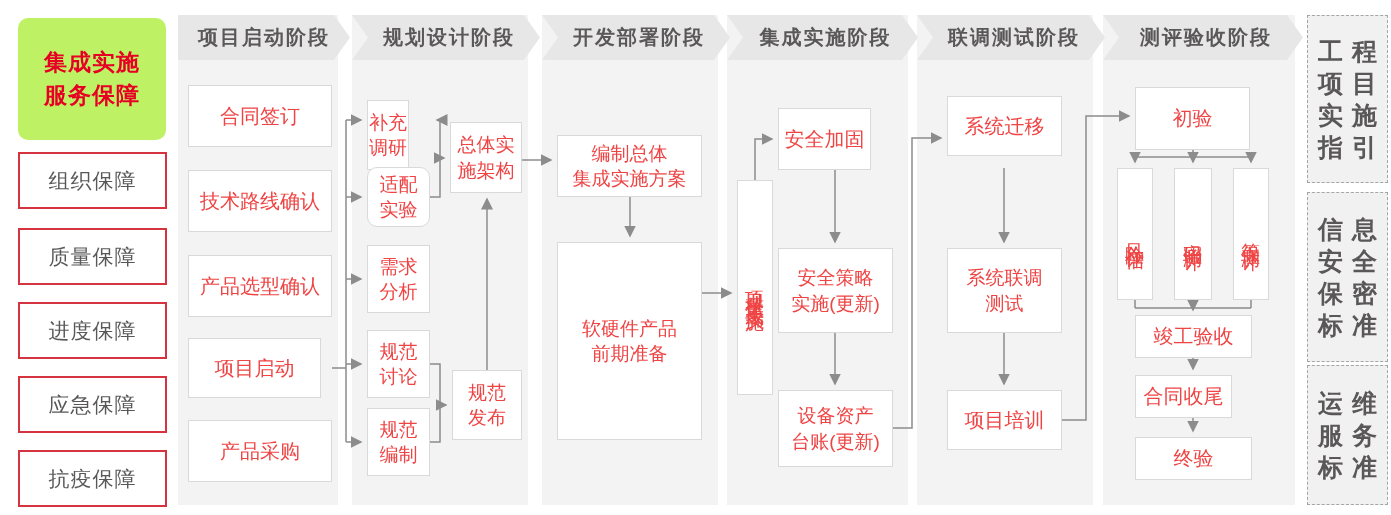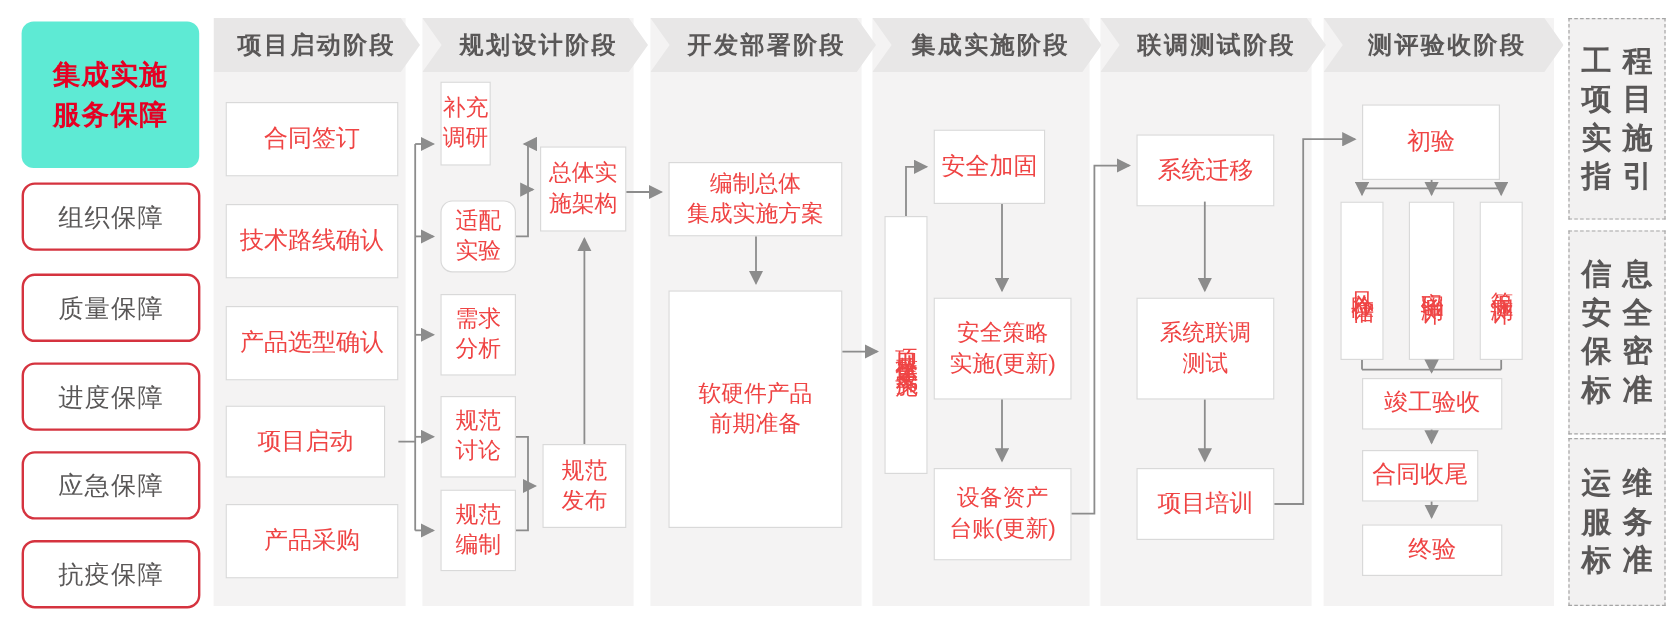--- a/index.html
+++ b/index.html
@@ -27,21 +27,21 @@
     writing-mode:vertical-lr;text-orientation:upright;letter-spacing:3px;
   }
   .pinkbox{
     position:absolute;left:18px;top:18px;width:148px;height:122px;border-radius:10px;
     display:flex;align-items:center;justify-content:center;text-align:center;
     font-size:23px;font-weight:bold;line-height:1.45;white-space:pre-line;letter-spacing:1px;
   }
   .sidebox{
     position:absolute;left:18px;width:149px;height:57px;background:#ffffff;box-sizing:border-box;
     display:flex;align-items:center;justify-content:center;
-    font-size:21px;color:#595757;letter-spacing:1px;border-radius:11px;
+    font-size:21px;color:#595757;letter-spacing:1px;
   }
   .refbox{
     position:absolute;left:1307px;width:81px;box-sizing:border-box;
     background:#f2f1f1;border:1.5px dashed #a5a5a5;
     display:flex;flex-direction:column;align-items:center;justify-content:center;
     font-size:25px;font-weight:bold;color:#595757;line-height:1.28;
   }
   .refbox .refline{letter-spacing:9px;margin-right:-9px;}
   svg#wires{position:absolute;left:0;top:0;pointer-events:none;}
 </style>
@@ -57,35 +57,35 @@
   <div class="panel" style="left:917px;width:176px;"></div>
   <div class="panel" style="left:1103px;width:192px;"></div>
 
   <div class="chev first" style="left:178px;width:172px;">项目启动阶段</div>
   <div class="chev" style="left:352px;width:188px;">规划设计阶段</div>
   <div class="chev" style="left:542px;width:188px;">开发部署阶段</div>
   <div class="chev" style="left:727px;width:191px;">集成实施阶段</div>
   <div class="chev" style="left:917px;width:188px;">联调测试阶段</div>
   <div class="chev" style="left:1103px;width:200px;">测评验收阶段</div>
 
-  <div class="pinkbox" style="background:#5eead4;color:#e60023;">集成实施
+  <div class="pinkbox" style="background:#bef264;color:#e60023;">集成实施
 服务保障</div>
   <div class="sidebox" style="top:152px;border:2px solid #d5333f;">组织保障</div>
   <div class="sidebox" style="top:228px;border:2px solid #d5333f;">质量保障</div>
   <div class="sidebox" style="top:302px;border:2px solid #d5333f;">进度保障</div>
   <div class="sidebox" style="top:376px;border:2px solid #d5333f;">应急保障</div>
   <div class="sidebox" style="top:450px;border:2px solid #d5333f;">抗疫保障</div>
 
   <div class="box f20" style="left:188px;top:85px;width:144px;height:62px;">合同签订</div>
   <div class="box f20" style="left:188px;top:170px;width:144px;height:62px;">技术路线确认</div>
   <div class="box f20" style="left:188px;top:255px;width:144px;height:62px;">产品选型确认</div>
   <div class="box f20" style="left:188px;top:338px;width:133px;height:60px;">项目启动</div>
   <div class="box f20" style="left:188px;top:420px;width:144px;height:62px;">产品采购</div>
 
-  <div class="box" style="left:367px;top:68px;width:42px;height:70px;">补充
+  <div class="box" style="left:367px;top:100px;width:42px;height:70px;">补充
 调研</div>
   <div class="box" style="left:367px;top:167px;width:63px;height:60px;border-radius:10px;">适配
 实验</div>
   <div class="box" style="left:367px;top:245px;width:63px;height:68px;">需求
 分析</div>
   <div class="box" style="left:367px;top:330px;width:63px;height:68px;">规范
 讨论</div>
   <div class="box" style="left:367px;top:408px;width:63px;height:68px;">规范
 编制</div>
   <div class="box" style="left:450px;top:122px;width:72px;height:71px;">总体实
@@ -98,21 +98,21 @@
   <div class="box" style="left:557px;top:242px;width:145px;height:198px;">软硬件产品
 前期准备</div>
 
   <div class="box vbox" style="left:737px;top:180px;width:36px;height:215px;">项目整体集成实施</div>
   <div class="box f20" style="left:778px;top:108px;width:93px;height:62px;">安全加固</div>
   <div class="box" style="left:778px;top:248px;width:115px;height:85px;">安全策略
 实施(更新)</div>
   <div class="box" style="left:778px;top:390px;width:115px;height:77px;">设备资产
 台账(更新)</div>
 
-  <div class="box f20" style="left:947px;top:112px;width:115px;height:60px;">系统迁移</div>
+  <div class="box f20" style="left:947px;top:96px;width:115px;height:60px;">系统迁移</div>
   <div class="box" style="left:947px;top:248px;width:115px;height:85px;">系统联调
 测试</div>
   <div class="box f20" style="left:947px;top:390px;width:115px;height:60px;">项目培训</div>
 
   <div class="box f20" style="left:1135px;top:87px;width:115px;height:63px;">初验</div>
   <div class="box vbox" style="left:1117px;top:168px;width:36px;height:132px;">风险评估</div>
   <div class="box vbox" style="left:1174px;top:168px;width:38px;height:132px;">密码测评</div>
   <div class="box vbox" style="left:1233px;top:168px;width:36px;height:132px;">等保测评</div>
   <div class="box f20" style="left:1135px;top:315px;width:117px;height:43px;">竣工验收</div>
   <div class="box f20" style="left:1135px;top:375px;width:97px;height:43px;">合同收尾</div>

